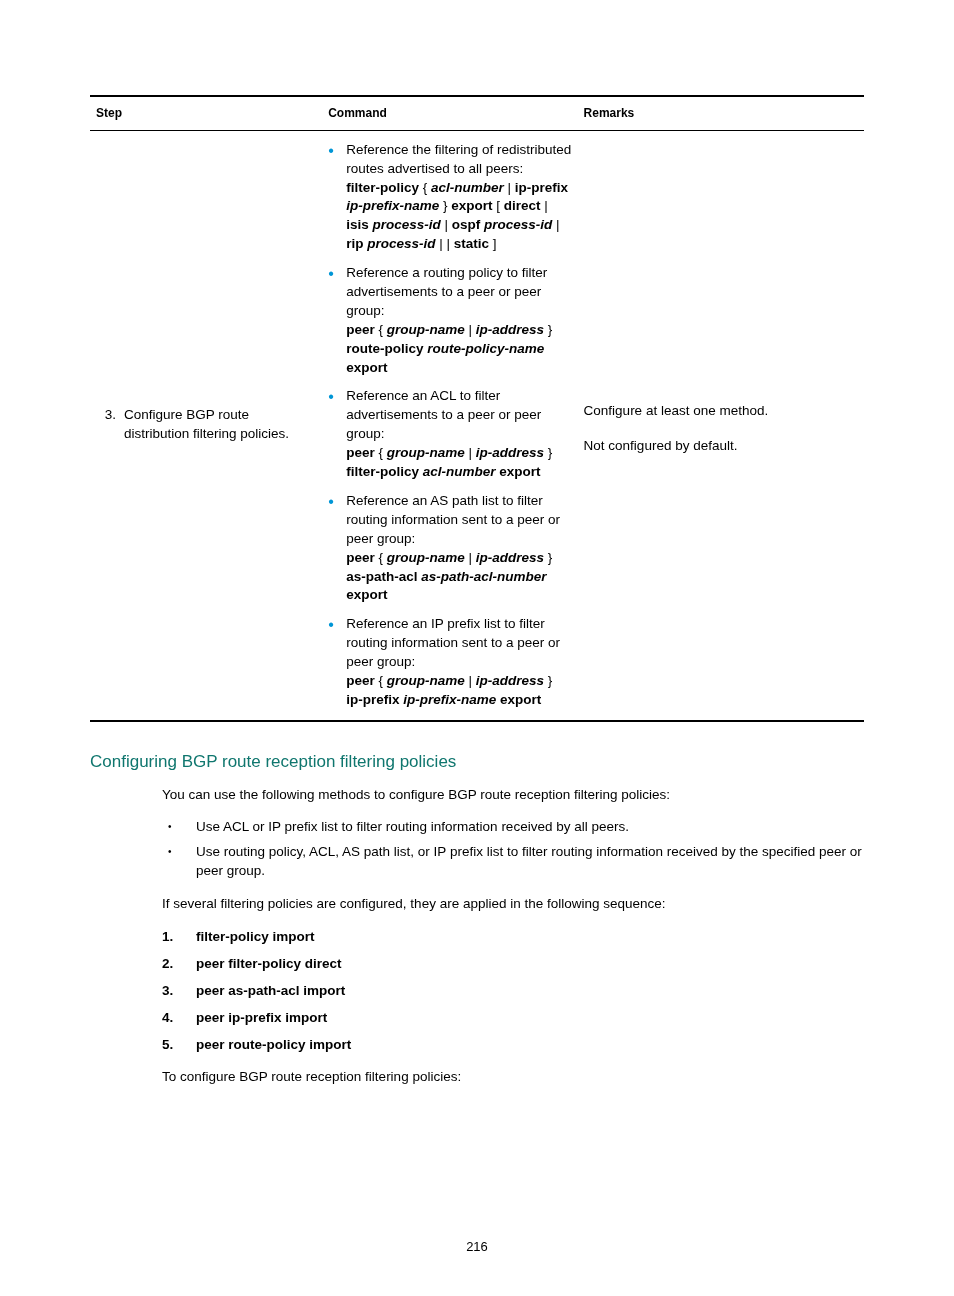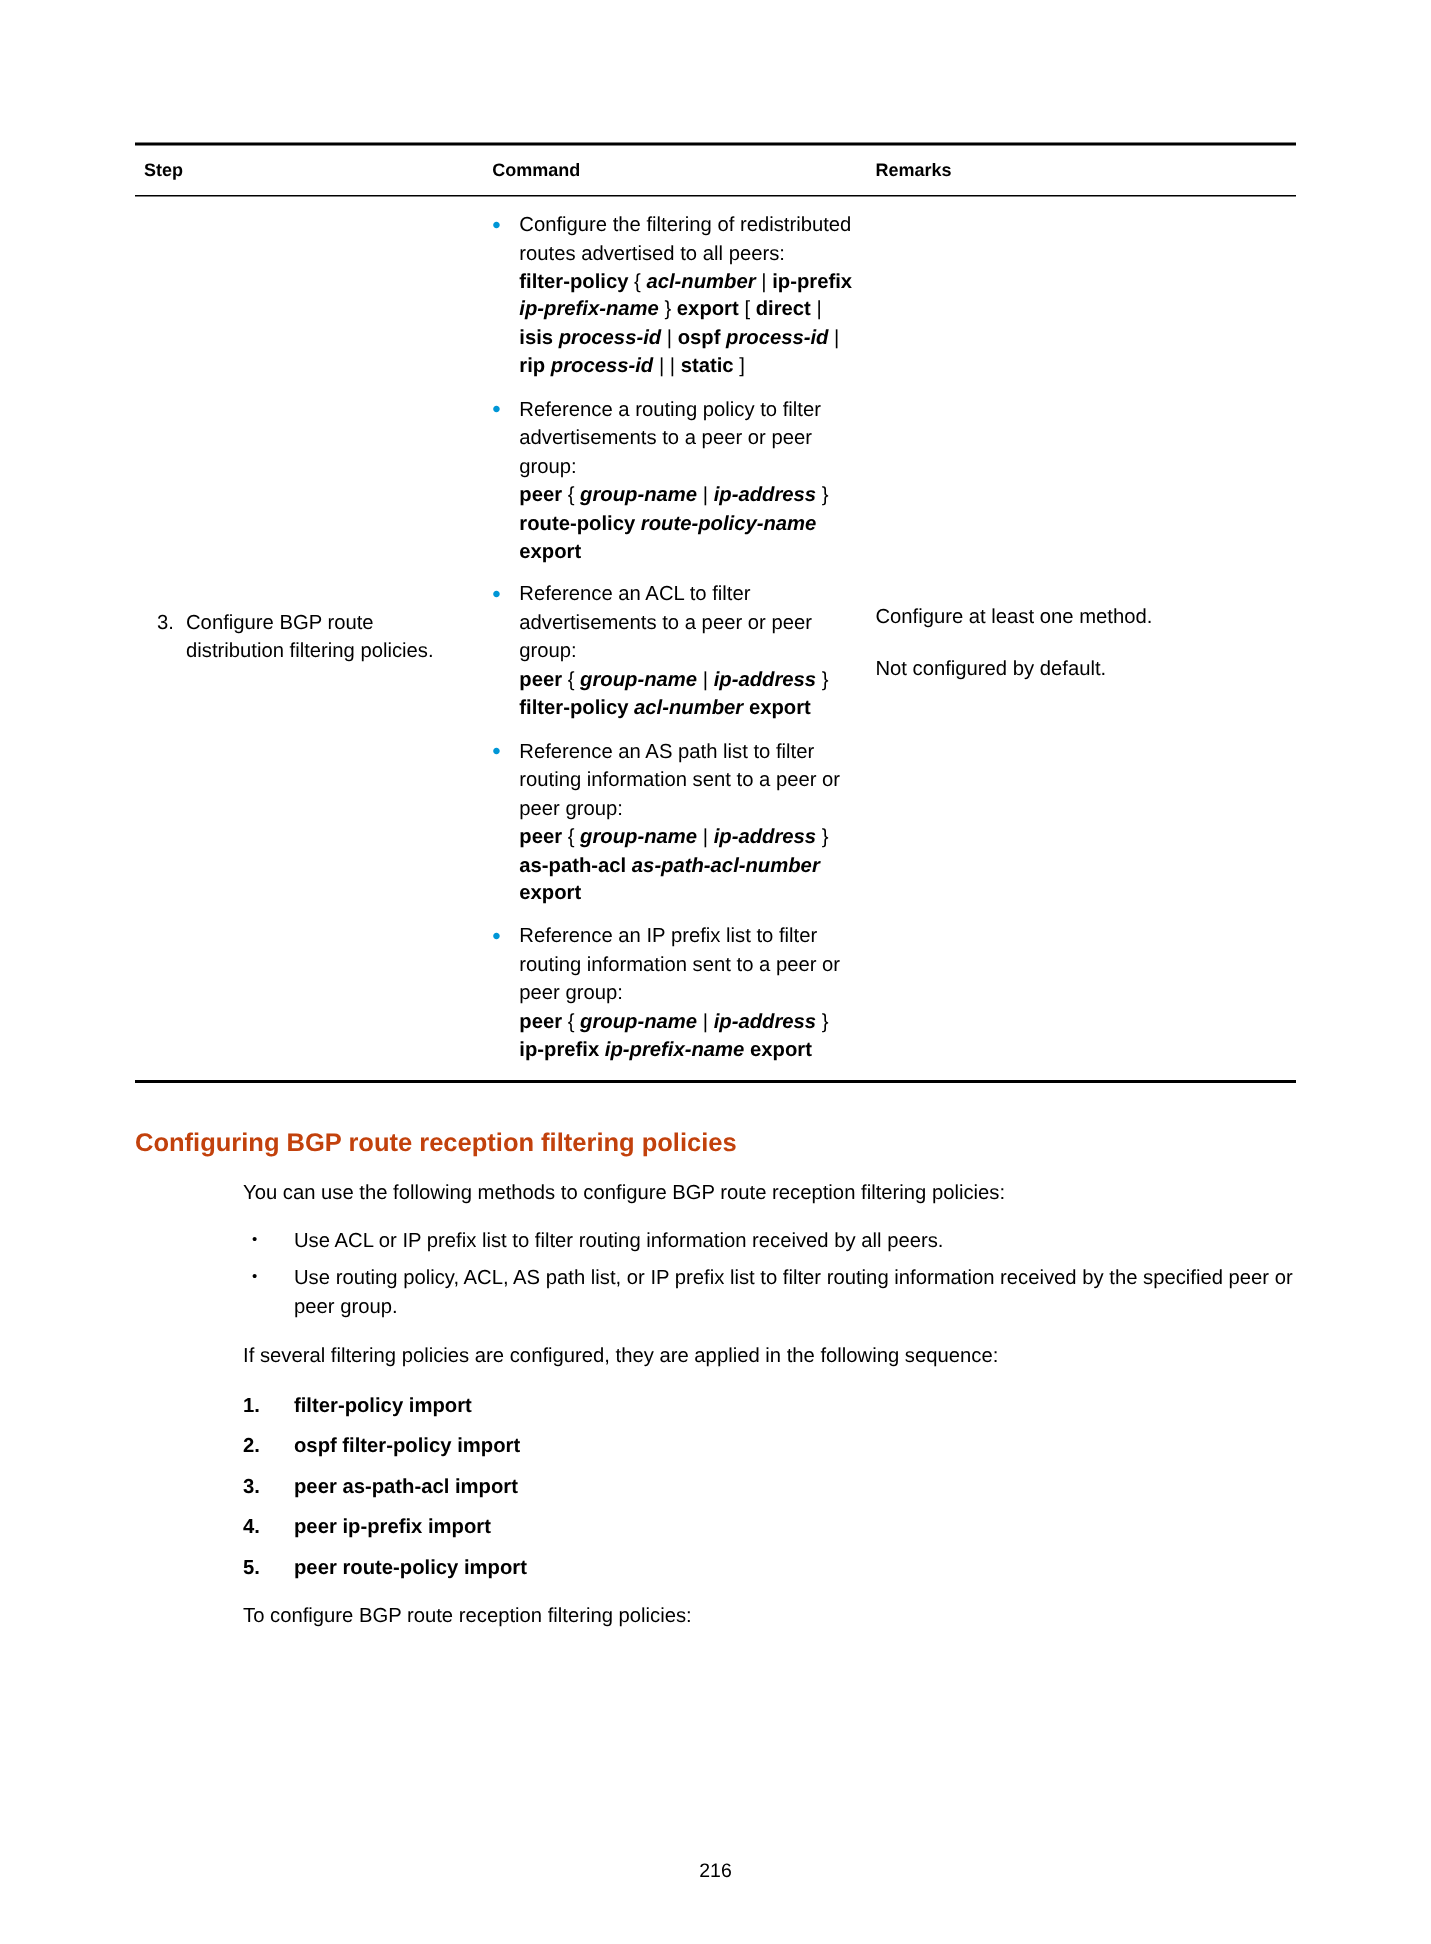--- a/index.html
+++ b/index.html
@@ -66,23 +66,23 @@
     content: "\2022";
     position: absolute;
     left: 0;
     top: 0;
     color: #0096d6;
     font-size: 16px;
     line-height: 1.2;
   }
   .remarks p { margin: 16px 0 8px 0; }
   h3.section-title {
-    color: #c2410c;
+    color: #0f766e;
     font-size: 17px;
-    font-weight: bold;
+    font-weight: normal;
     margin: 28px 0 12px 0;
   }
   .body-text {
     margin-left: 72px;
   }
   .body-text p { margin: 0 0 14px 0; }
   ul.body-bullets {
     list-style: none;
     margin: 0 0 14px 0;
     padding: 0;
@@ -142,21 +142,21 @@
       </tr>
     </thead>
     <tbody>
       <tr>
         <td>
           <span class="stepnum">3.</span><span class="steptext">Configure BGP route distribution filtering policies.</span>
         </td>
         <td>
           <ul class="cmdlist" id="cmdlist">
               <li>
-                <div>Configure the filtering of redistributed routes advertised to all peers:</div>
+                <div>Reference the filtering of redistributed routes advertised to all peers:</div>
                 <div><span class="b">filter-policy</span> { <span class="i">acl-number</span> | <span class="b">ip-prefix</span> <span class="i">ip-prefix-name</span> } <span class="b">export</span> [ <span class="b">direct</span> | <span class="b">isis</span> <span class="i">process-id</span> | <span class="b">ospf</span> <span class="i">process-id</span> | <span class="b">rip</span> <span class="i">process-id</span> |  | <span class="b">static</span> ]</div>
               </li>
               <li>
                 <div>Reference a routing policy to filter advertisements to a peer or peer group:</div>
                 <div><span class="b">peer</span> { <span class="i">group-name</span> | <span class="i">ip-address</span> } <span class="b">route-policy</span> <span class="i">route-policy-name</span> <span class="b">export</span></div>
               </li>
               <li>
                 <div>Reference an ACL to filter advertisements to a peer or peer group:</div>
                 <div><span class="b">peer</span> { <span class="i">group-name</span> | <span class="i">ip-address</span> } <span class="b">filter-policy</span> <span class="i">acl-number</span> <span class="b">export</span></div>
               </li>
@@ -182,21 +182,21 @@
 
   <div class="body-text">
     <p>You can use the following methods to configure BGP route reception filtering policies:</p>
     <ul class="body-bullets" id="body-bullets">
         <li>Use ACL or IP prefix list to filter routing information received by all peers.</li>
         <li>Use routing policy, ACL, AS path list, or IP prefix list to filter routing information received by the specified peer or peer group.</li>
       </ul>
     <p>If several filtering policies are configured, they are applied in the following sequence:</p>
     <ol class="body-numbers" id="body-ol">
         <li><span class="num">1.</span><span>filter-policy import</span></li>
-        <li><span class="num">2.</span><span>ospf filter-policy import</span></li>
+        <li><span class="num">2.</span><span>peer filter-policy direct</span></li>
         <li><span class="num">3.</span><span>peer as-path-acl import</span></li>
         <li><span class="num">4.</span><span>peer ip-prefix import</span></li>
         <li><span class="num">5.</span><span>peer route-policy import</span></li>
       </ol>
     <p>To configure BGP route reception filtering policies:</p>
   </div>
 
   <div class="pagenum">216</div>
 </div>
 

